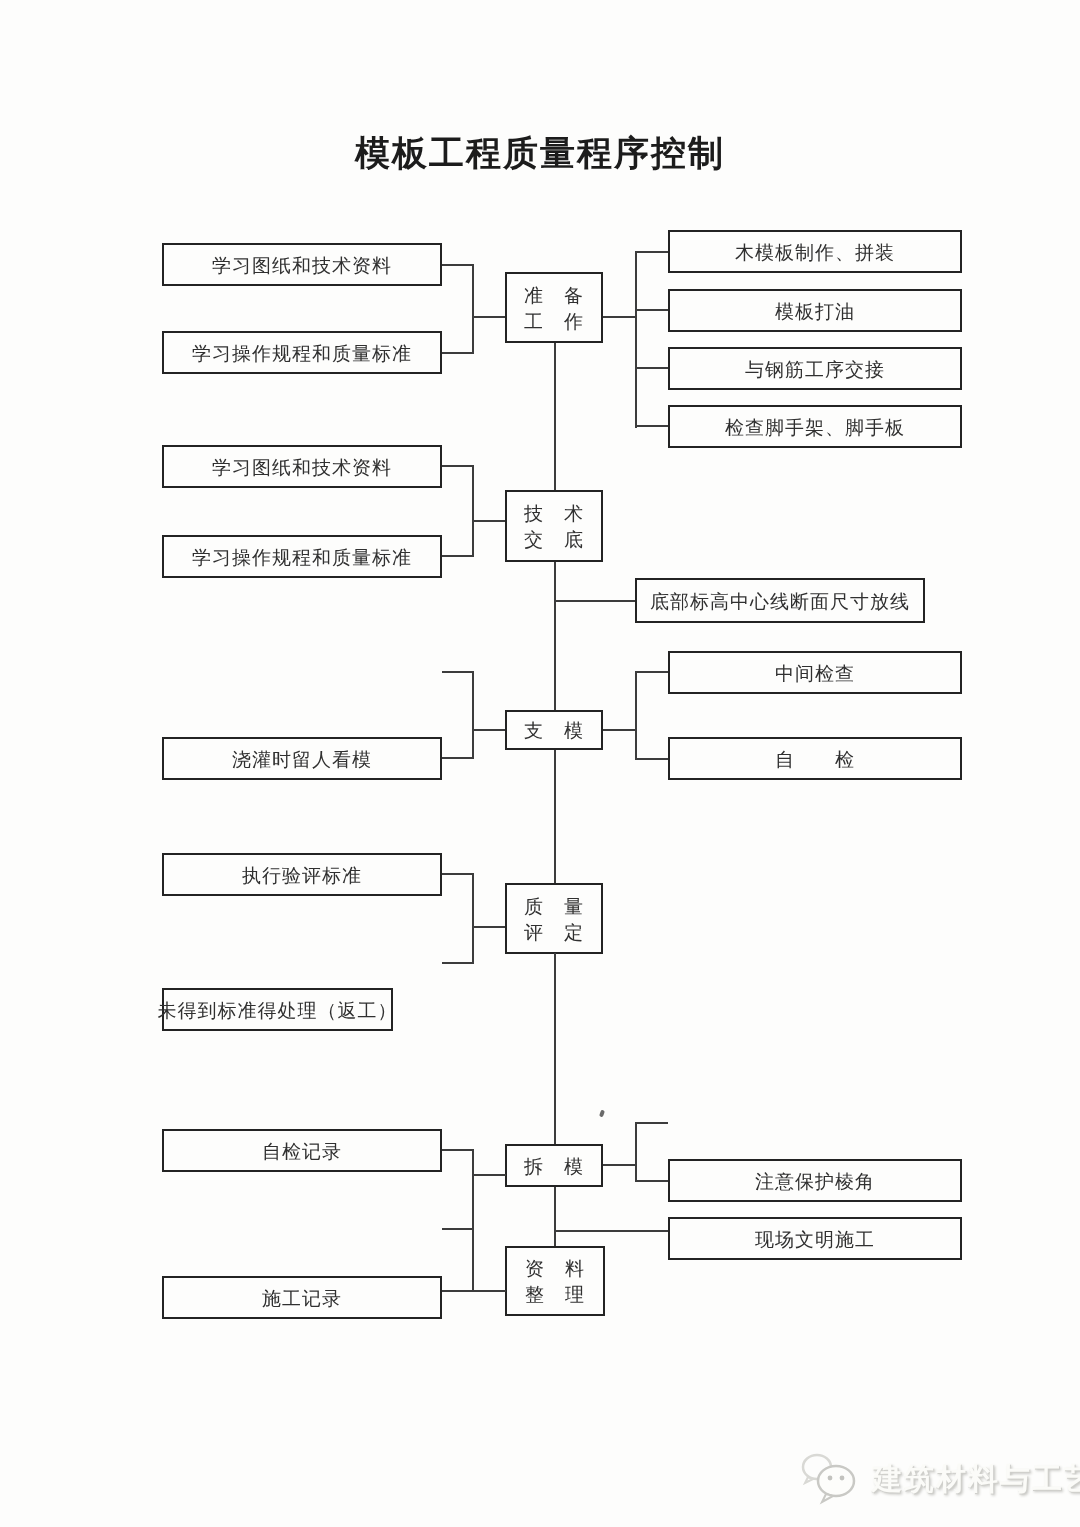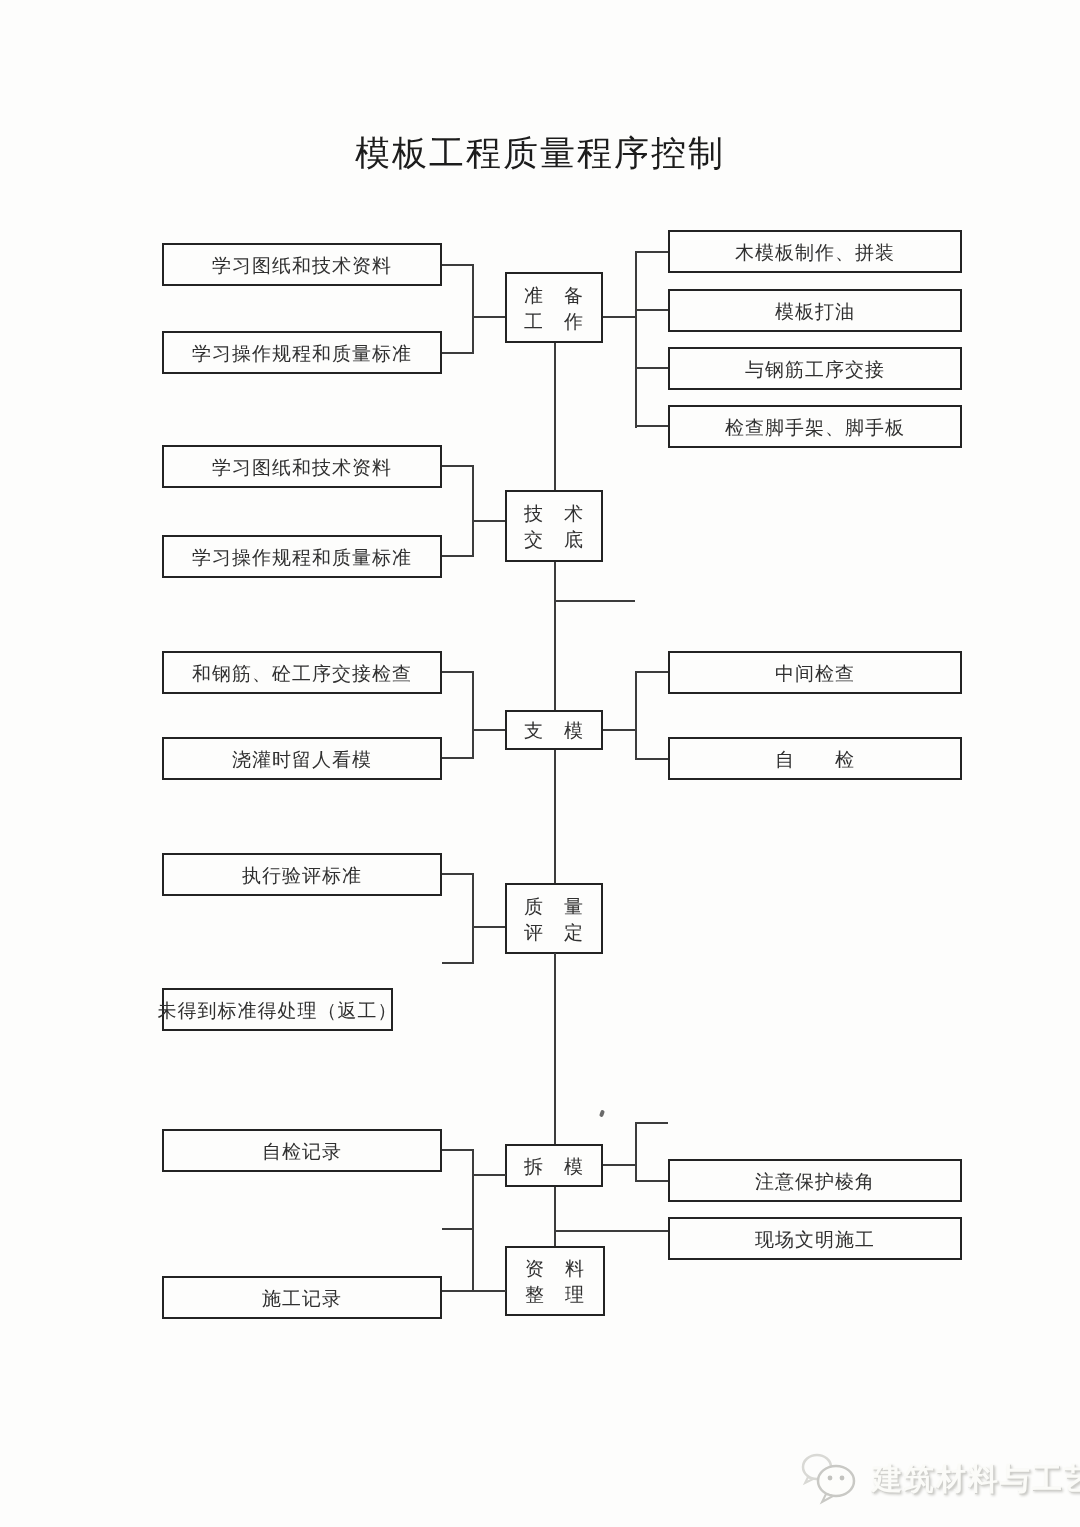--- a/index.html
+++ b/index.html
@@ -7,21 +7,21 @@
     position:relative;
     width:1080px;height:1527px;
     background:#fdfdfc;
     font-family:"DejaVu Serif","Liberation Serif",serif;
     color:#2b2b2b;
     overflow:hidden;
   }
   .title{
     position:absolute;left:0;top:130px;width:1080px;
     text-align:center;
-    font-size:35px;font-weight:normal;letter-spacing:2px;color:#1c1c1c;
+    font-size:35px;font-weight:bold;letter-spacing:2px;color:#1c1c1c;
   }
   .fbox{
     position:absolute;
     border:2px solid #232323;
     background:#fdfdfc;
     display:flex;align-items:center;justify-content:center;
     flex-direction:column;
     box-sizing:border-box;
   }
   .flabel{
@@ -55,23 +55,20 @@
     <span class="flabel">学习图纸和技术资料</span>
     </div>
   <div class="fbox" style="left:162px;top:331px;width:280px;height:43px">
     <span class="flabel">学习操作规程和质量标准</span>
     </div>
   <div class="fbox" style="left:162px;top:445px;width:280px;height:43px">
     <span class="flabel">学习图纸和技术资料</span>
     </div>
   <div class="fbox" style="left:162px;top:535px;width:280px;height:43px">
     <span class="flabel">学习操作规程和质量标准</span>
-    </div>
-  <div class="fbox" style="left:162px;top:651px;width:280px;height:43px">
-    <span class="flabel">和钢筋、砼工序交接检查</span>
     </div>
   <div class="fbox" style="left:162px;top:737px;width:280px;height:43px">
     <span class="flabel">浇灌时留人看模</span>
     </div>
   <div class="fbox" style="left:162px;top:853px;width:280px;height:43px">
     <span class="flabel">执行验评标准</span>
     </div>
   <div class="fbox" style="left:162px;top:988px;width:231px;height:43px">
     <span class="flabel">未得到标准得处理（返工）</span>
     </div>
@@ -109,20 +106,23 @@
     <span class="flabel">木模板制作、拼装</span>
     </div>
   <div class="fbox" style="left:668px;top:289px;width:294px;height:43px">
     <span class="flabel">模板打油</span>
     </div>
   <div class="fbox" style="left:668px;top:347px;width:294px;height:43px">
     <span class="flabel">与钢筋工序交接</span>
     </div>
   <div class="fbox" style="left:668px;top:405px;width:294px;height:43px">
     <span class="flabel">检查脚手架、脚手板</span>
+    </div>
+  <div class="fbox" style="left:635px;top:578px;width:290px;height:45px">
+    <span class="flabel">底部标高中心线断面尺寸放线</span>
     </div>
   <div class="fbox" style="left:668px;top:651px;width:294px;height:43px">
     <span class="flabel">中间检查</span>
     </div>
   <div class="fbox" style="left:668px;top:737px;width:294px;height:43px">
     <span class="flabel">自　　检</span>
     </div>
   <div class="fbox" style="left:668px;top:1159px;width:294px;height:43px">
     <span class="flabel">注意保护棱角</span>
     </div>

